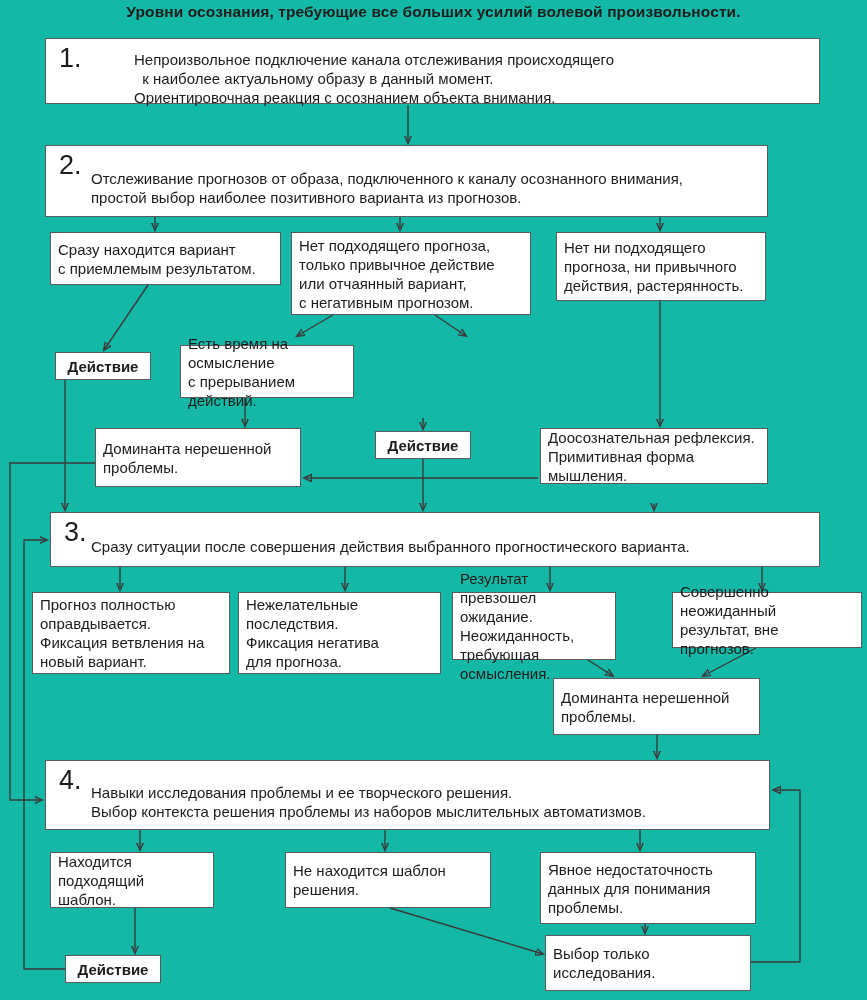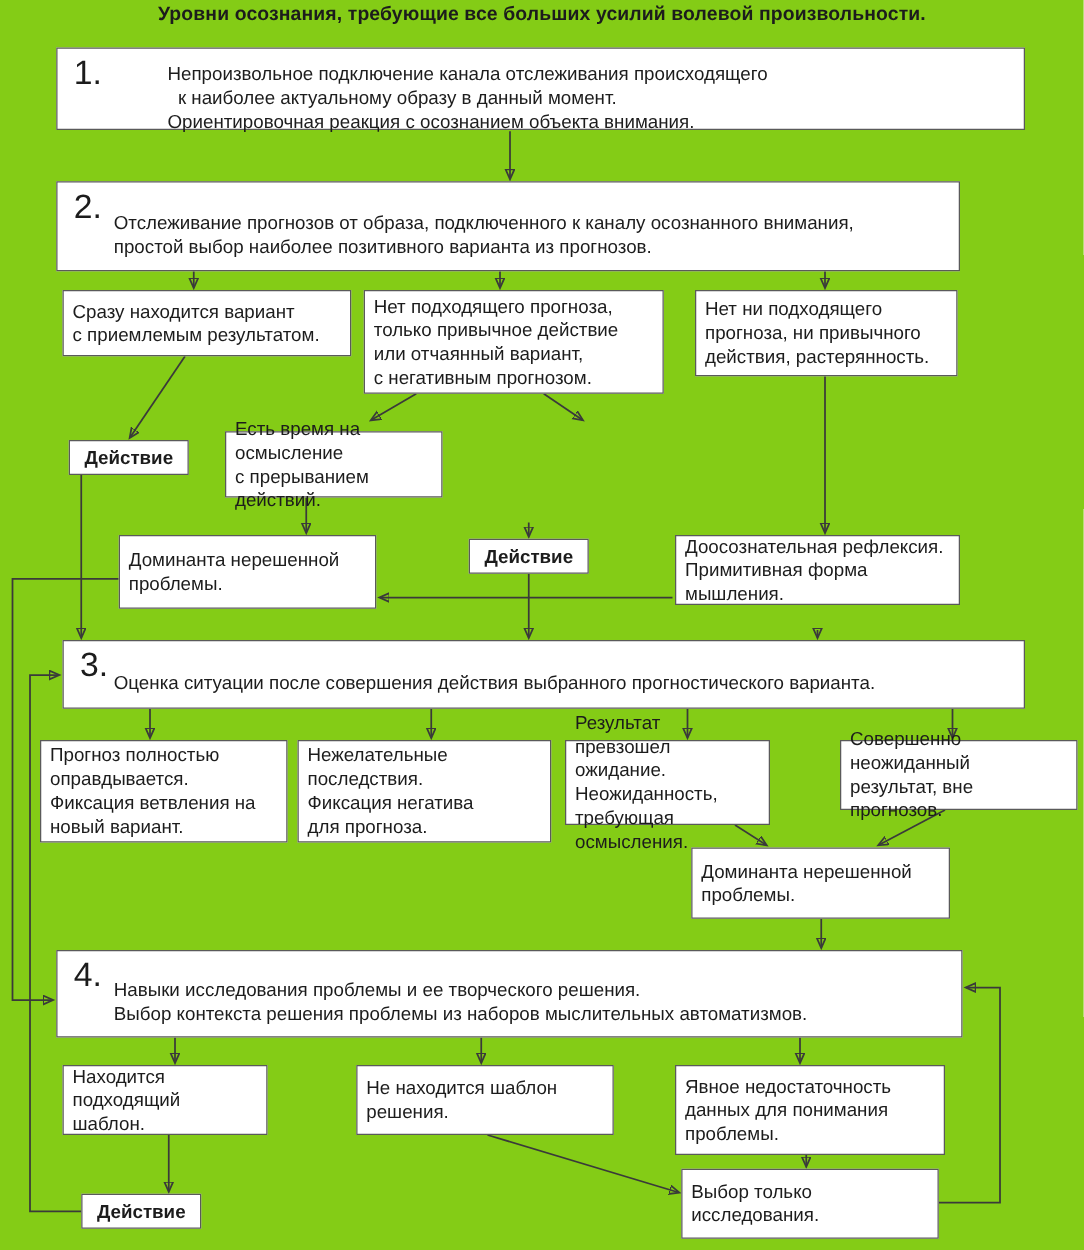--- a/index.html
+++ b/index.html
@@ -1,17 +1,17 @@
 <!DOCTYPE html>
 <html><head>
 <meta charset="utf-8">
 <style>
   html,body{margin:0;padding:0;background:#fff;}
   .canvas{
-    position:relative;width:867px;height:1000px;background:#84cc16;
+    position:relative;width:867px;height:1000px;background:#14b8a6;
     font-family:"Liberation Sans",sans-serif;color:#1c1c1c;overflow:hidden;
   }
   .title{
     position:absolute;left:0;top:3px;width:100%;text-align:center;
     font-size:15.5px;font-weight:700;letter-spacing:.1px;
   }
   .box{
     position:absolute;border:1.4px solid #5a5a5a;background:#fff;
     box-sizing:border-box;display:flex;align-items:center;
     font-size:15px;line-height:19px;
@@ -117,21 +117,21 @@
     <span>Действие</span>
   </div>
   <div class="box" style="left:540px;top:428px;width:228px;height:56px">
     <span>Доосознательная рефлексия.
 Примитивная форма
 мышления.</span>
   </div>
 
   <div class="box level" style="left:50px;top:512px;width:770px;height:55px">
     <span class="num">3.</span>
-    <span class="ltext" style="padding-left:40px">Оценка ситуации после совершения действия выбранного прогностического варианта.</span>
+    <span class="ltext" style="padding-left:40px">Сразу ситуации после совершения действия выбранного прогностического варианта.</span>
   </div>
 
   <div class="box" style="left:32px;top:592px;width:198px;height:82px">
     <span>Прогноз полностью
 оправдывается.
 Фиксация ветвления на
 новый вариант.</span>
   </div>
   <div class="box" style="left:238px;top:592px;width:203px;height:82px">
     <span>Нежелательные

